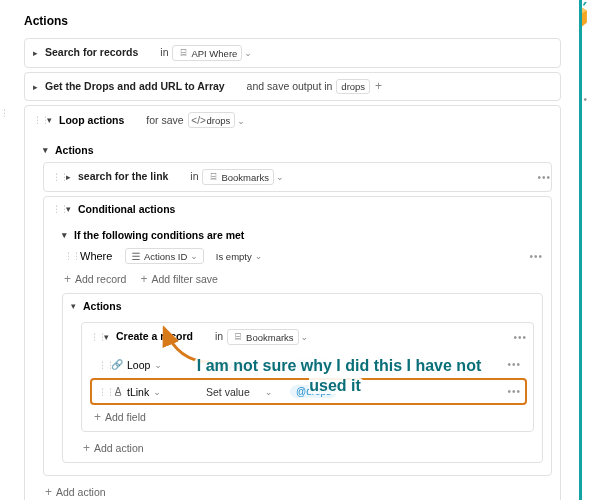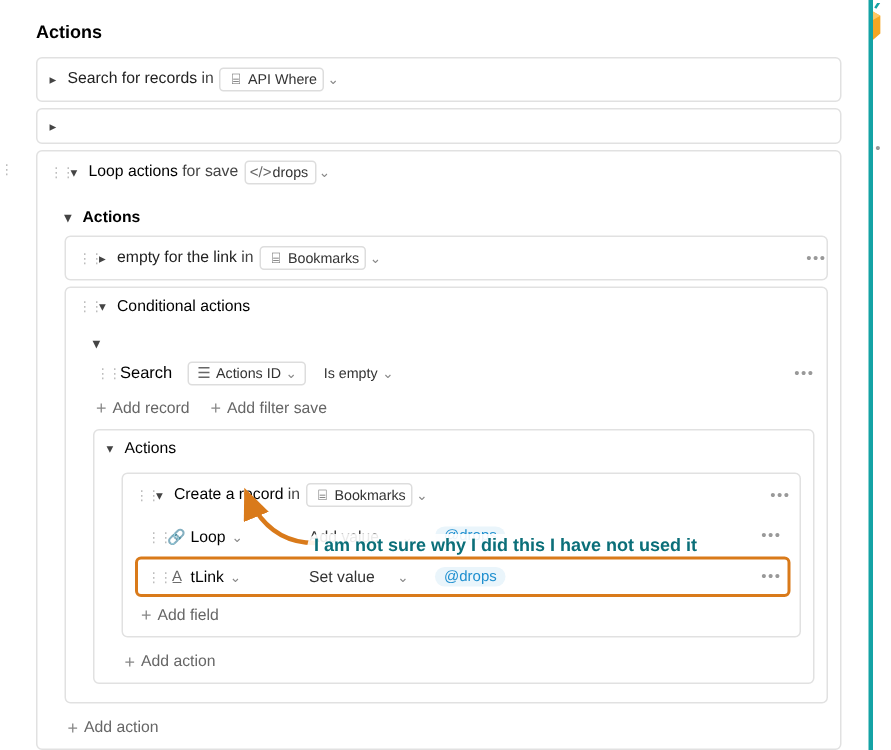--- a/index.html
+++ b/index.html
@@ -65,22 +65,22 @@
     padding: 6px 8px;
     display: flex;
     align-items: center;
     gap: 4px;
     font-size: 10.5px;
   }
   .inner-body {
     padding: 2px 8px 6px 18px;
   }
   .collapse { display:inline-block; width:8px; color:#444; font-size:9px; }
-  .bold { font-weight: 400; }
-  .muted { color: #444; font-weight: 400; }
+  .bold { font-weight: 700; }
+  .muted { color: #444; font-weight: 400; margin-left: 19px; }
   .drag {
     color: #bbb; font-size: 9px; letter-spacing: -1px;
     display:inline-block; width:10px; text-align:center;
     cursor: grab;
   }
   .chev { color:#888; font-size:9px; padding:0 1px; }
   .icon-box {
     display:inline-flex; align-items:center; justify-content:center;
     width:12px; height:12px; font-size:10px; color:#666;
   }
@@ -136,21 +136,21 @@
   .where-row {
     display:flex; align-items:center; gap:6px;
     padding: 5px 2px;
     position:relative;
   }
   .callout {
     position: absolute;
     left: 182px; top: 356px;
     width: 310px;
     text-align: center;
-    font-size: 12px;
+    font-size: 16px;
     font-weight: 700;
     color: #0b6f79;
     line-height: 1.25;
     z-index: 5;
   }
   .callout span {
     background: rgba(255,255,255,0.9);
     border-radius: 10px;
     padding: 0 4px;
   }
@@ -205,61 +205,63 @@
   <div class="row">
     <span class="collapse">▸</span>
     <span><span class="bold">Search for records</span><span class="muted"> in </span><span class="pill">
           <span class="icon-box">⌸</span>
           <span>API Where</span>
         </span><span class="chev">⌄</span></span>
   </div>
 
   <div class="row">
     <span class="collapse">▸</span>
+    <span><span class="bold">Get the Drops and add URL to Array</span><span class="muted"> and save output in </span><span class="pill">drops</span>&nbsp;<span class="chev plus">+</span></span>
   </div>
 
   <div class="nested loop-relpos">
     <div class="nested-head">
       <span class="drag">⋮⋮</span>
       <span class="collapse">▾</span>
       <span><span class="bold">Loop actions</span><span class="muted"> for save </span><span class="pill">
             <span class="icon-box">&lt;/&gt;</span>
             <span>drops</span>
           </span><span class="chev">⌄</span></span>
     </div>
     <div class="nested-body">
       <div class="sub-heading">
         <span class="collapse">▾</span>
           <span>Actions</span>
       </div>
 
       <div class="row" style="position:relative">
         <span class="drag">⋮⋮</span>
         <span class="collapse">▸</span>
-        <span><span class="bold">empty for the link</span><span class="muted"> in </span><span class="pill">
+        <span><span class="bold">search for the link</span><span class="muted"> in </span><span class="pill">
               <span class="icon-box">⌸</span>
               <span>Bookmarks</span>
             </span><span class="chev">⌄</span></span>
         <span class="overflow">•••</span>
       </div>
 
       <div class="inner">
         <div class="inner-head">
           <span class="drag">⋮⋮</span>
           <span class="collapse">▾</span>
           <span class="bold">Conditional actions</span>
         </div>
         <div class="inner-body">
           <div class="sub-heading">
             <span class="collapse">▾</span>
+              <span>If the following conditions are met</span>
           </div>
 
           <div class="where-row">
             <span class="drag">⋮⋮</span>
-            <span style="min-width:38px">Search</span>
+            <span style="min-width:38px">Where</span>
             <span class="pill">
                 <span class="icon-box">☰</span>
                 <span>Actions ID</span>
                 <span class="chev">⌄</span>
               </span>
             <span class="pill" style="border:none">
                 <span>Is empty</span>
                 <span class="chev">⌄</span>
               </span>
             <span class="overflow">•••</span>

